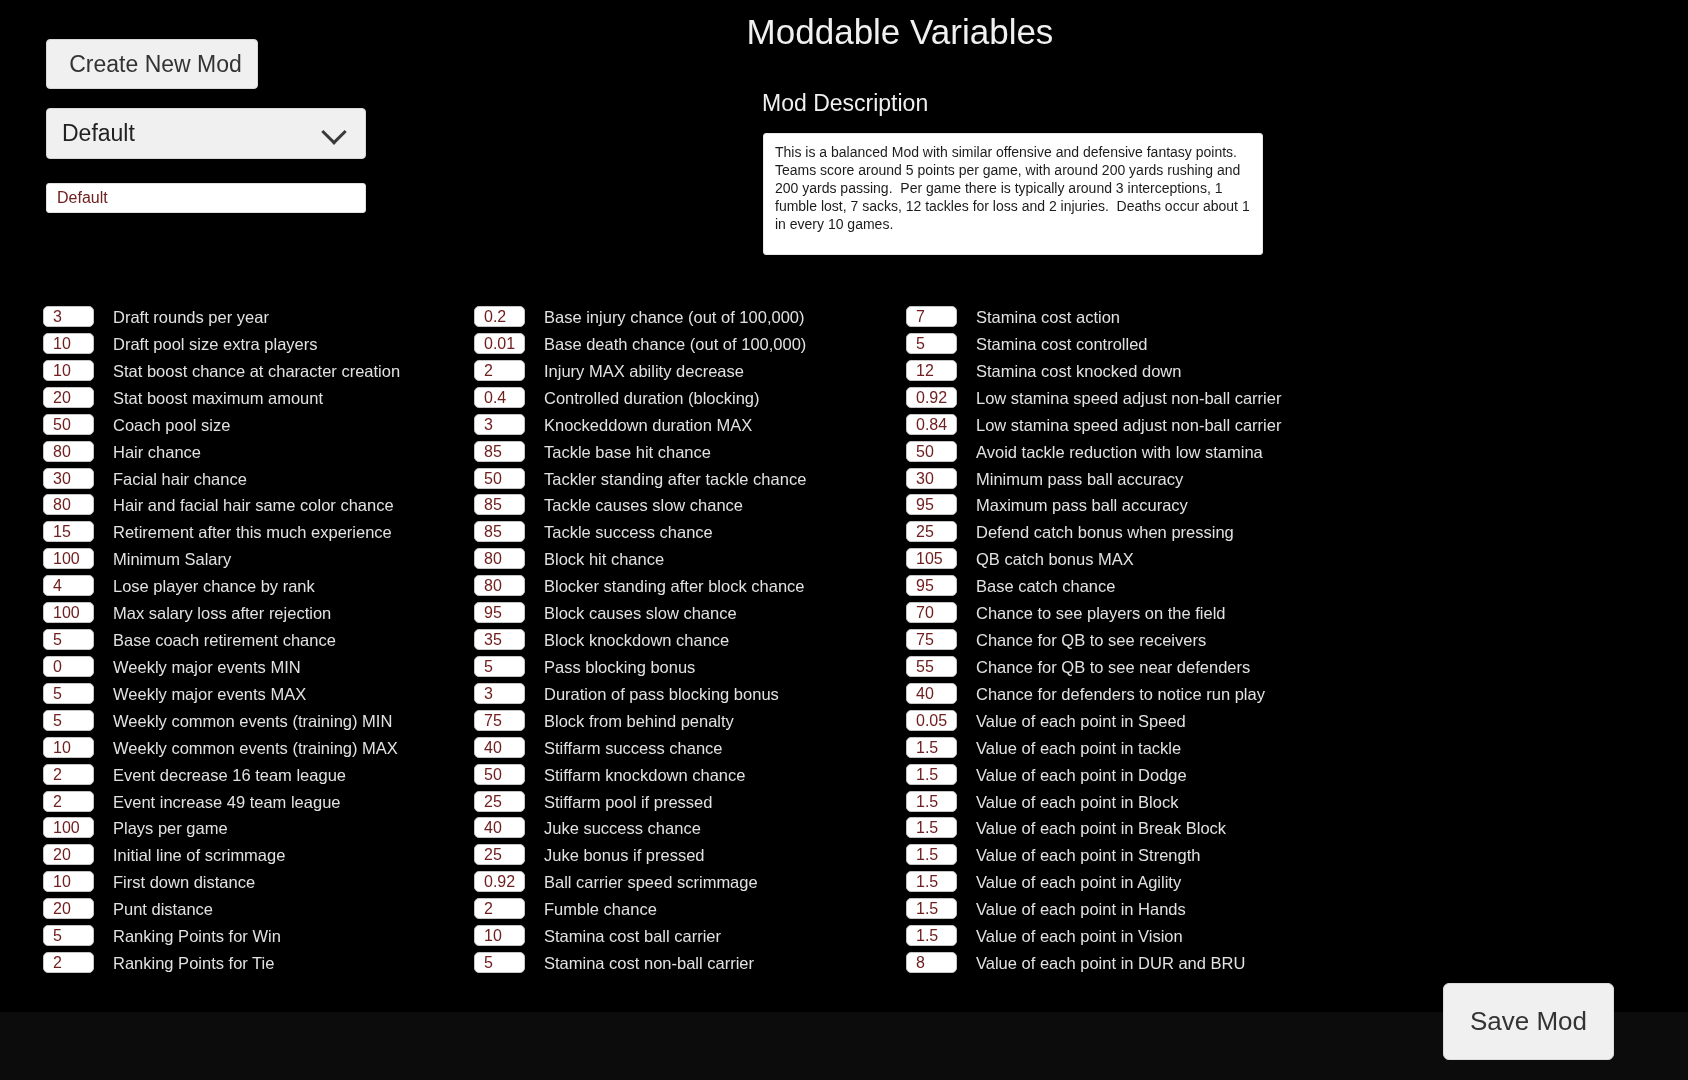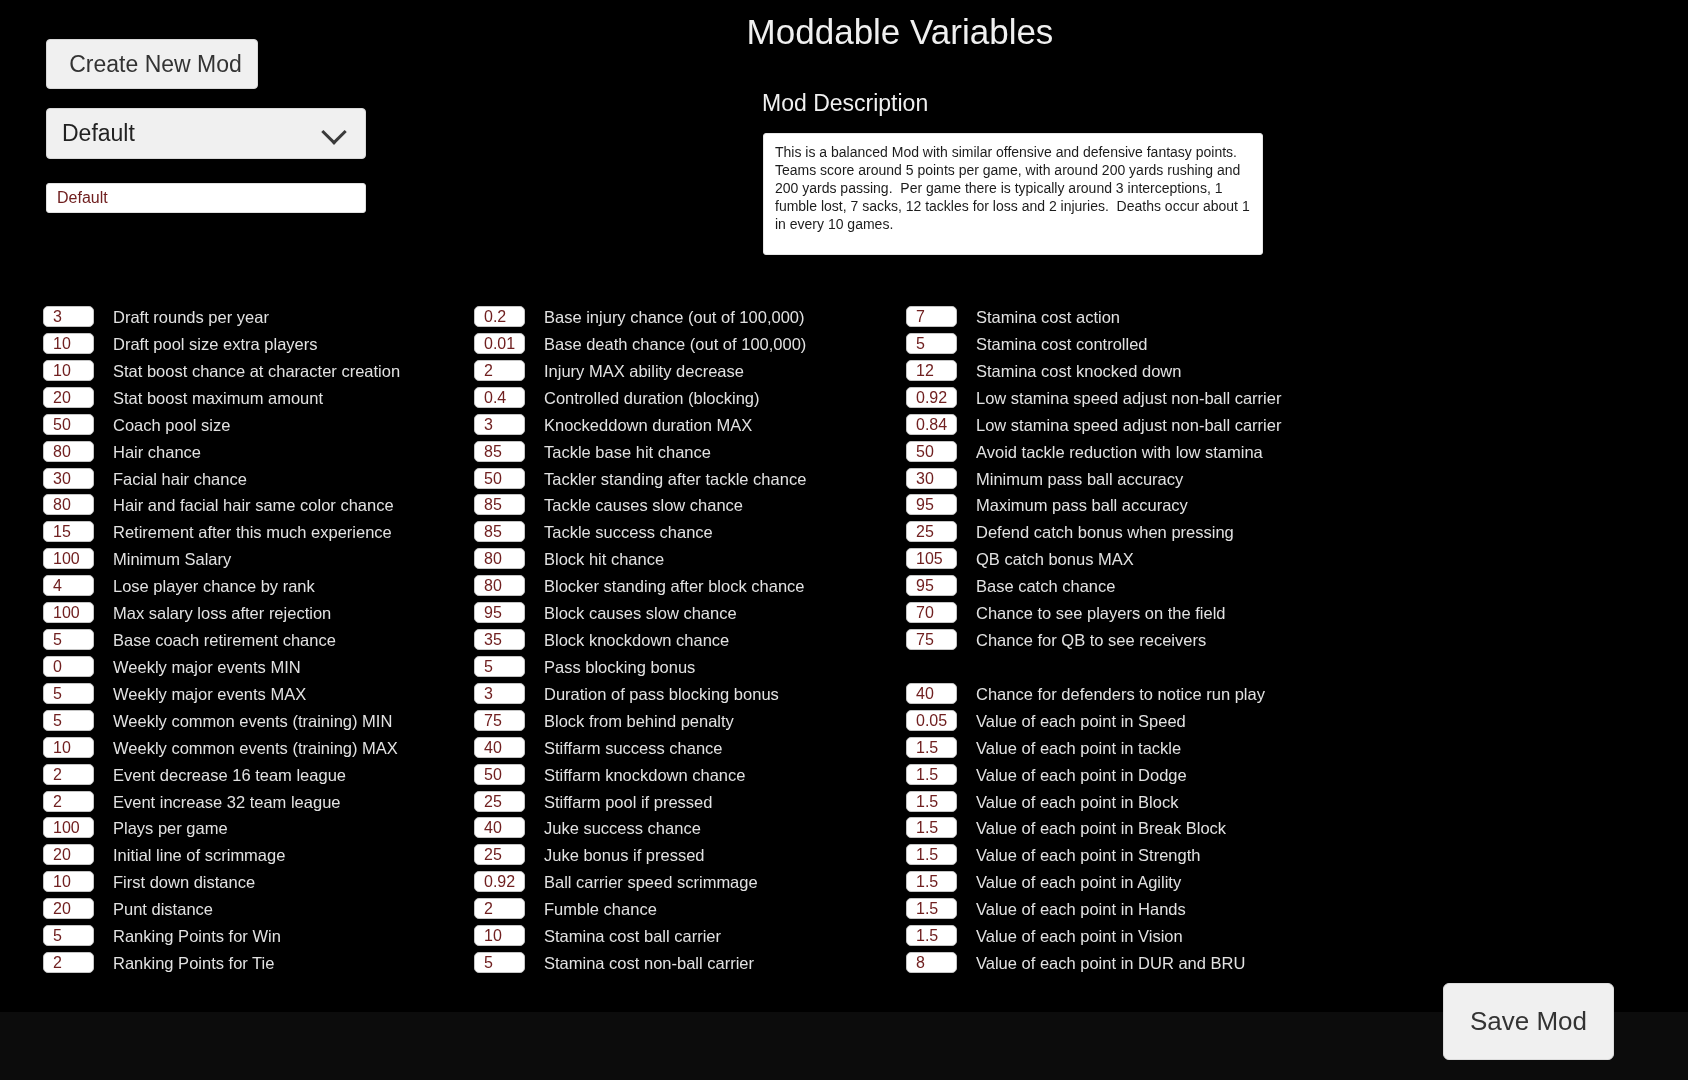--- a/index.html
+++ b/index.html
@@ -163,21 +163,21 @@
       <div class="var-row" style="top: 431px;">
         <input class="var-input" value="10" style="">
         <span class="var-label">Weekly common events (training) MAX</span>
       </div>
       <div class="var-row" style="top: 458px;">
         <input class="var-input" value="2" style="">
         <span class="var-label">Event decrease 16 team league</span>
       </div>
       <div class="var-row" style="top: 485px;">
         <input class="var-input" value="2" style="">
-        <span class="var-label">Event increase 32 team league</span>
+        <span class="var-label">Event increase 49 team league</span>
       </div>
       <div class="var-row" style="top: 511px;">
         <input class="var-input" value="100" style="">
         <span class="var-label">Plays per game</span>
       </div>
       <div class="var-row" style="top: 538px;">
         <input class="var-input" value="20" style="">
         <span class="var-label">Initial line of scrimmage</span>
       </div>
       <div class="var-row" style="top: 565px;">
@@ -345,20 +345,24 @@
         <span class="var-label">Base catch chance</span>
       </div>
       <div class="var-row" style="top: 296px;">
         <input class="var-input" value="70" style="">
         <span class="var-label">Chance to see players on the field</span>
       </div>
       <div class="var-row" style="top: 323px;">
         <input class="var-input" value="75" style="">
         <span class="var-label">Chance for QB to see receivers</span>
       </div>
+      <div class="var-row" style="top: 350px;">
+        <input class="var-input" value="55" style="">
+        <span class="var-label">Chance for QB to see near defenders</span>
+      </div>
       <div class="var-row" style="top: 377px;">
         <input class="var-input" value="40" style="">
         <span class="var-label">Chance for defenders to notice run play</span>
       </div>
       <div class="var-row" style="top: 404px;">
         <input class="var-input" value="0.05" style="">
         <span class="var-label">Value of each point in Speed</span>
       </div>
       <div class="var-row" style="top: 431px;">
         <input class="var-input" value="1.5" style="">

